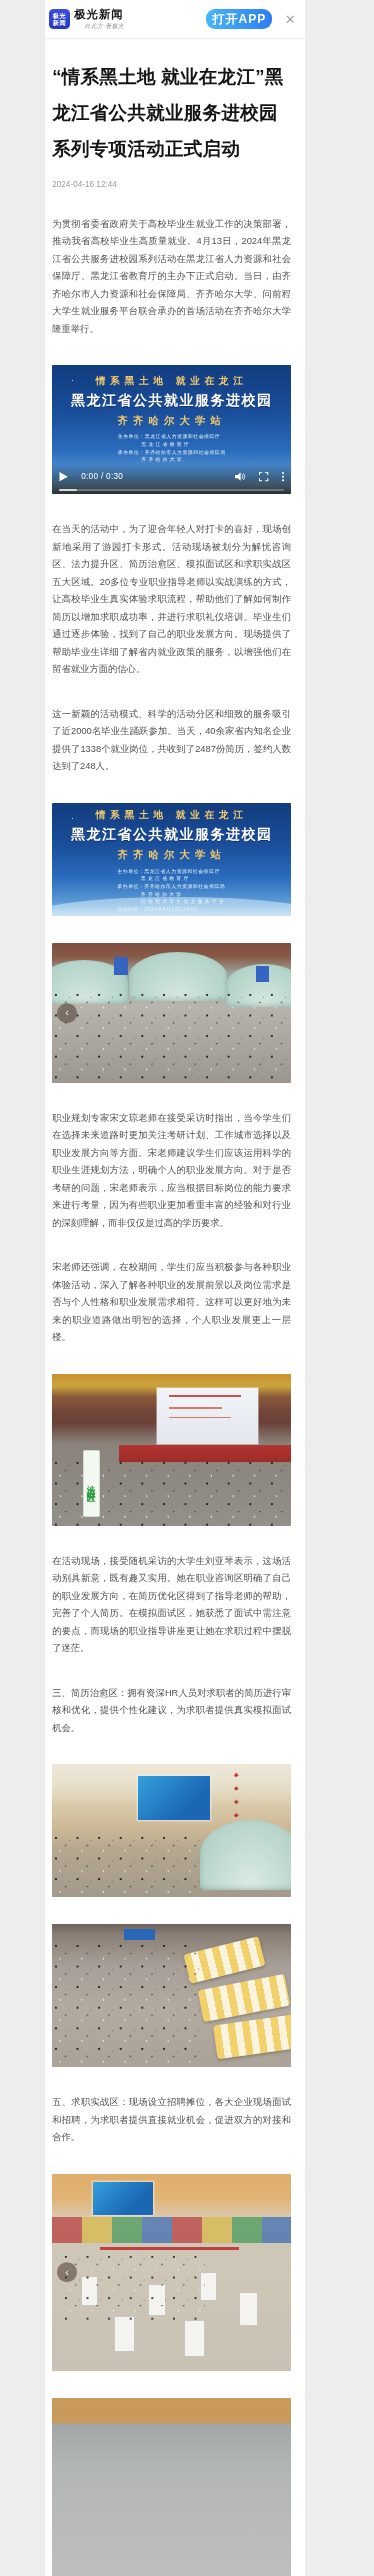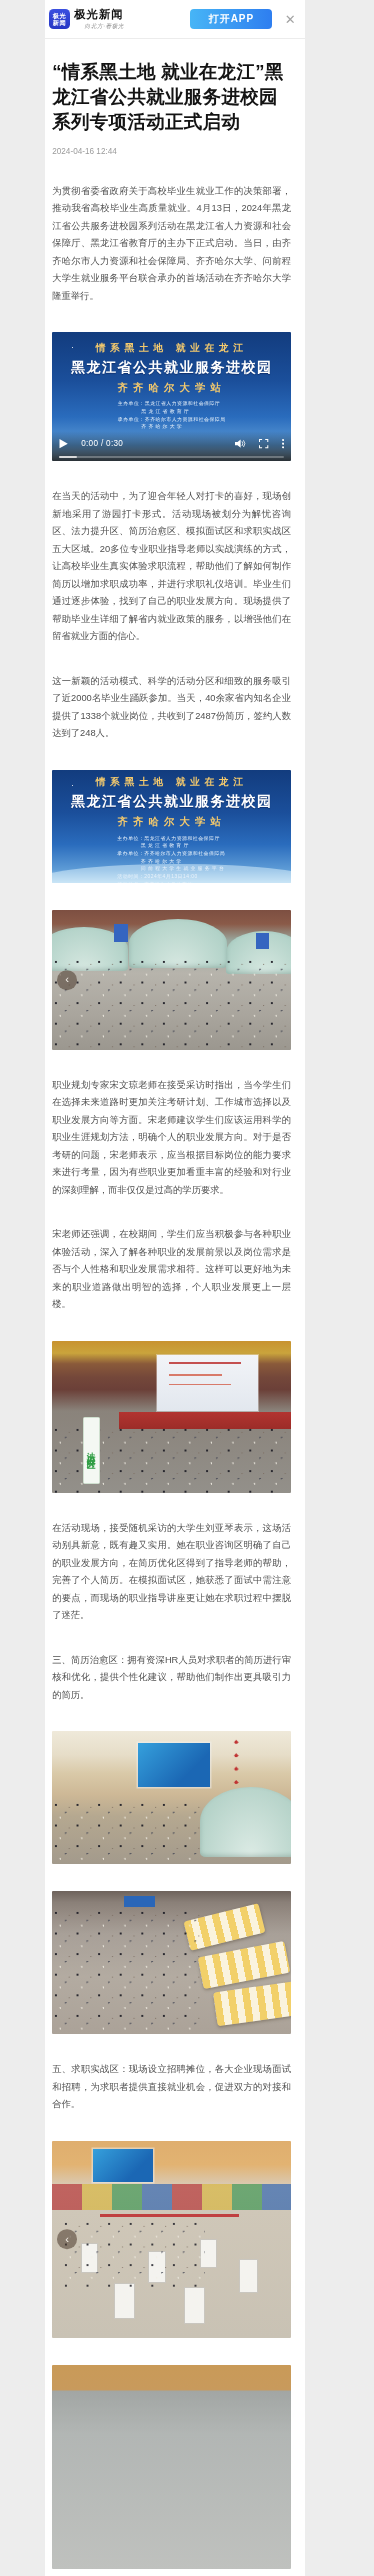--- a/index.html
+++ b/index.html
@@ -27,31 +27,31 @@
     background: linear-gradient(180deg, #3b50e0, #2636c4);
     color: #fff; font-size: 6.2px; font-weight: 700;
     display: flex; flex-direction: column; align-items: center; justify-content: center;
     line-height: 1.15; letter-spacing: 0.5px; flex: 0 0 auto;
   }
   .brandbox { margin-left: 4.6px; }
   .brand { font-family: Liberation Serif, serif; font-size: 11.3px; font-weight: 700; color: #131313; letter-spacing: 1px; }
   .slogan { font-family: "DejaVu Serif", "Liberation Serif", serif; font-size: 5.7px; color: #8a8a8a; margin-top: 1px; padding-left: 10.3px; letter-spacing: 0.5px; font-style: italic; }
   .spacer { flex: 1; }
   .openapp {
-    width: 82px; height: 20.6px; border-radius: 4px; border: none;
+    width: 66px; height: 20.6px; border-radius: 9px; border: none;
     background: linear-gradient(90deg, #47b5f6, #2e7ef0);
-    color: #fff; font-size: 10px; font-weight: 600; letter-spacing: 1px;
+    color: #fff; font-size: 12px; font-weight: 600; letter-spacing: 1px;
     display: flex; align-items: center; justify-content: center;
     margin-right: 12.4px; cursor: pointer;
   }
   .closex { font-size: 13px; color: #a3a3a3; font-weight: 300; line-height: 1; cursor: pointer; }
   
   .content { padding: 0 14px 0 7.2px; }
   .title {
-    margin-top: 19.6px; font-size: 18.5px; line-height: 25px;
+    margin-top: 19.6px; font-size: 18.5px; line-height: 36px;
     font-weight: 700; color: #141414; letter-spacing: 0.3px;
   }
   .date { margin-top: 13.4px; font-size: 8.2px; color: #9b9b9b; }
   .blk { margin-bottom: 27px; }
   .first-blk { margin-top: 17.5px; }
   p.para { font-size: 9.3px; line-height: 17.5px; color: #4f4f4f; text-align: justify; }
   
   .media { position: relative; width: 239px; overflow: hidden; border-radius: 1px; }
   
   .banner {
@@ -233,21 +233,21 @@
       <div class="screenB" style="left:44%; top:9%; width:42%; height:37%;"></div>
       <div class="deco" style="left:49%; top:14%; width:30%; height:2.1px; background:#c45050;"></div>
       <div class="deco" style="left:49%; top:22%; width:22%; height:1.5px; background:#d87a6a;"></div>
       <div class="deco" style="left:49%; top:28%; width:26%; height:1.5px; background:#d87a6a;"></div>
       <div class="stageB" style="left:28%; top:47%; width:72%; height:11%;"></div>
       <div class="crowd" style="left:0; top:56%; width:100%; height:44%;"></div>
       <div class="zonebanner" style="left:13%; top:50%; height:44%;">法力提升区</div>
     </div>
 
     <p class="para blk">在活动现场，接受随机采访的大学生刘亚琴表示，这场活动别具新意，既有趣又实用。她在职业咨询区明确了自己的职业发展方向，在简历优化区得到了指导老师的帮助，完善了个人简历。在模拟面试区，她获悉了面试中需注意的要点，而现场的职业指导讲座更让她在求职过程中摆脱了迷茫。</p>
-    <p class="para blk">三、简历治愈区：拥有资深HR人员对求职者的简历进行审核和优化，提供个性化建议，帮助他们制作出更具吸引力的简历。</p>
+    <p class="para blk">三、简历治愈区：拥有资深HR人员对求职者的简历进行审核和优化，提供个性化建议，为求职者提供真实模拟面试机会。</p>
 
     <div class="media ph-c blk" style="height:133px;">
       <div class="screenC" style="left:36%; top:9%; width:30%; height:33%;"></div>
       <div class="lanterns" style="right:20%; top:4%; width:12.4px; height:58%;"></div>
       <div class="tent" style="right:-4%; bottom:6%; width:42%; height:52%; background:radial-gradient(ellipse at 50% 100%, #dcebe5 0%, #b6d3c9 75%);"></div>
       <div class="crowd" style="left:0; top:52%; width:64%; height:48%;"></div>
     </div>
 
 
     <div class="media ph-d blk" style="height:143px;">

